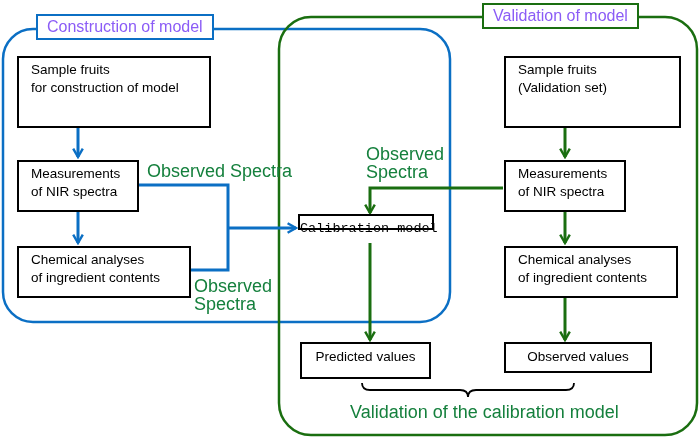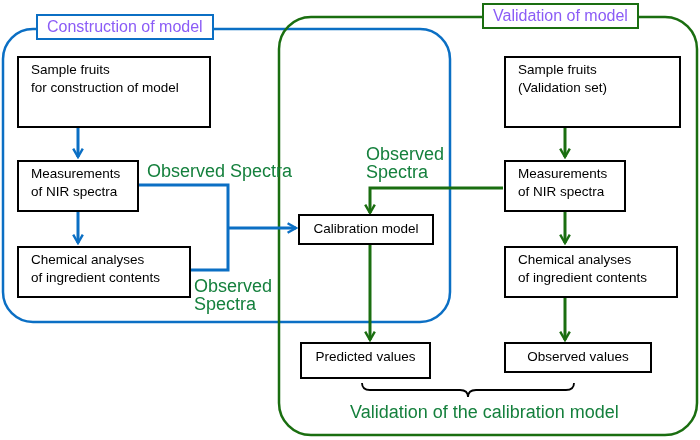--- a/index.html
+++ b/index.html
@@ -58,21 +58,21 @@
 </div>
 <div class="box" style="left:17px; top:160px; width:122px; height:52px;">
   <span>Measurements</span>
   <span>of NIR spectra</span>
 </div>
 <div class="box" style="left:17px; top:246px; width:174px; height:52px;">
   <span>Chemical analyses</span>
   <span>of ingredient contents</span>
 </div>
 
-<div class="box center" style="left:298px; top:214px; width:136px; height:31px;">Calibration model</div>
+<div class="box center" style="left:298px; top:214px; width:136px; height:16px;font-family:Liberation Mono, monospace;">Calibration model</div>
 
 <div class="box" style="left:504px; top:56px; width:177px; height:72px;">
   <span>Sample fruits</span>
   <span>(Validation set)</span>
 </div>
 <div class="box" style="left:504px; top:160px; width:122px; height:52px;">
   <span>Measurements</span>
   <span>of NIR spectra</span>
 </div>
 <div class="box" style="left:504px; top:246px; width:174px; height:52px;">

